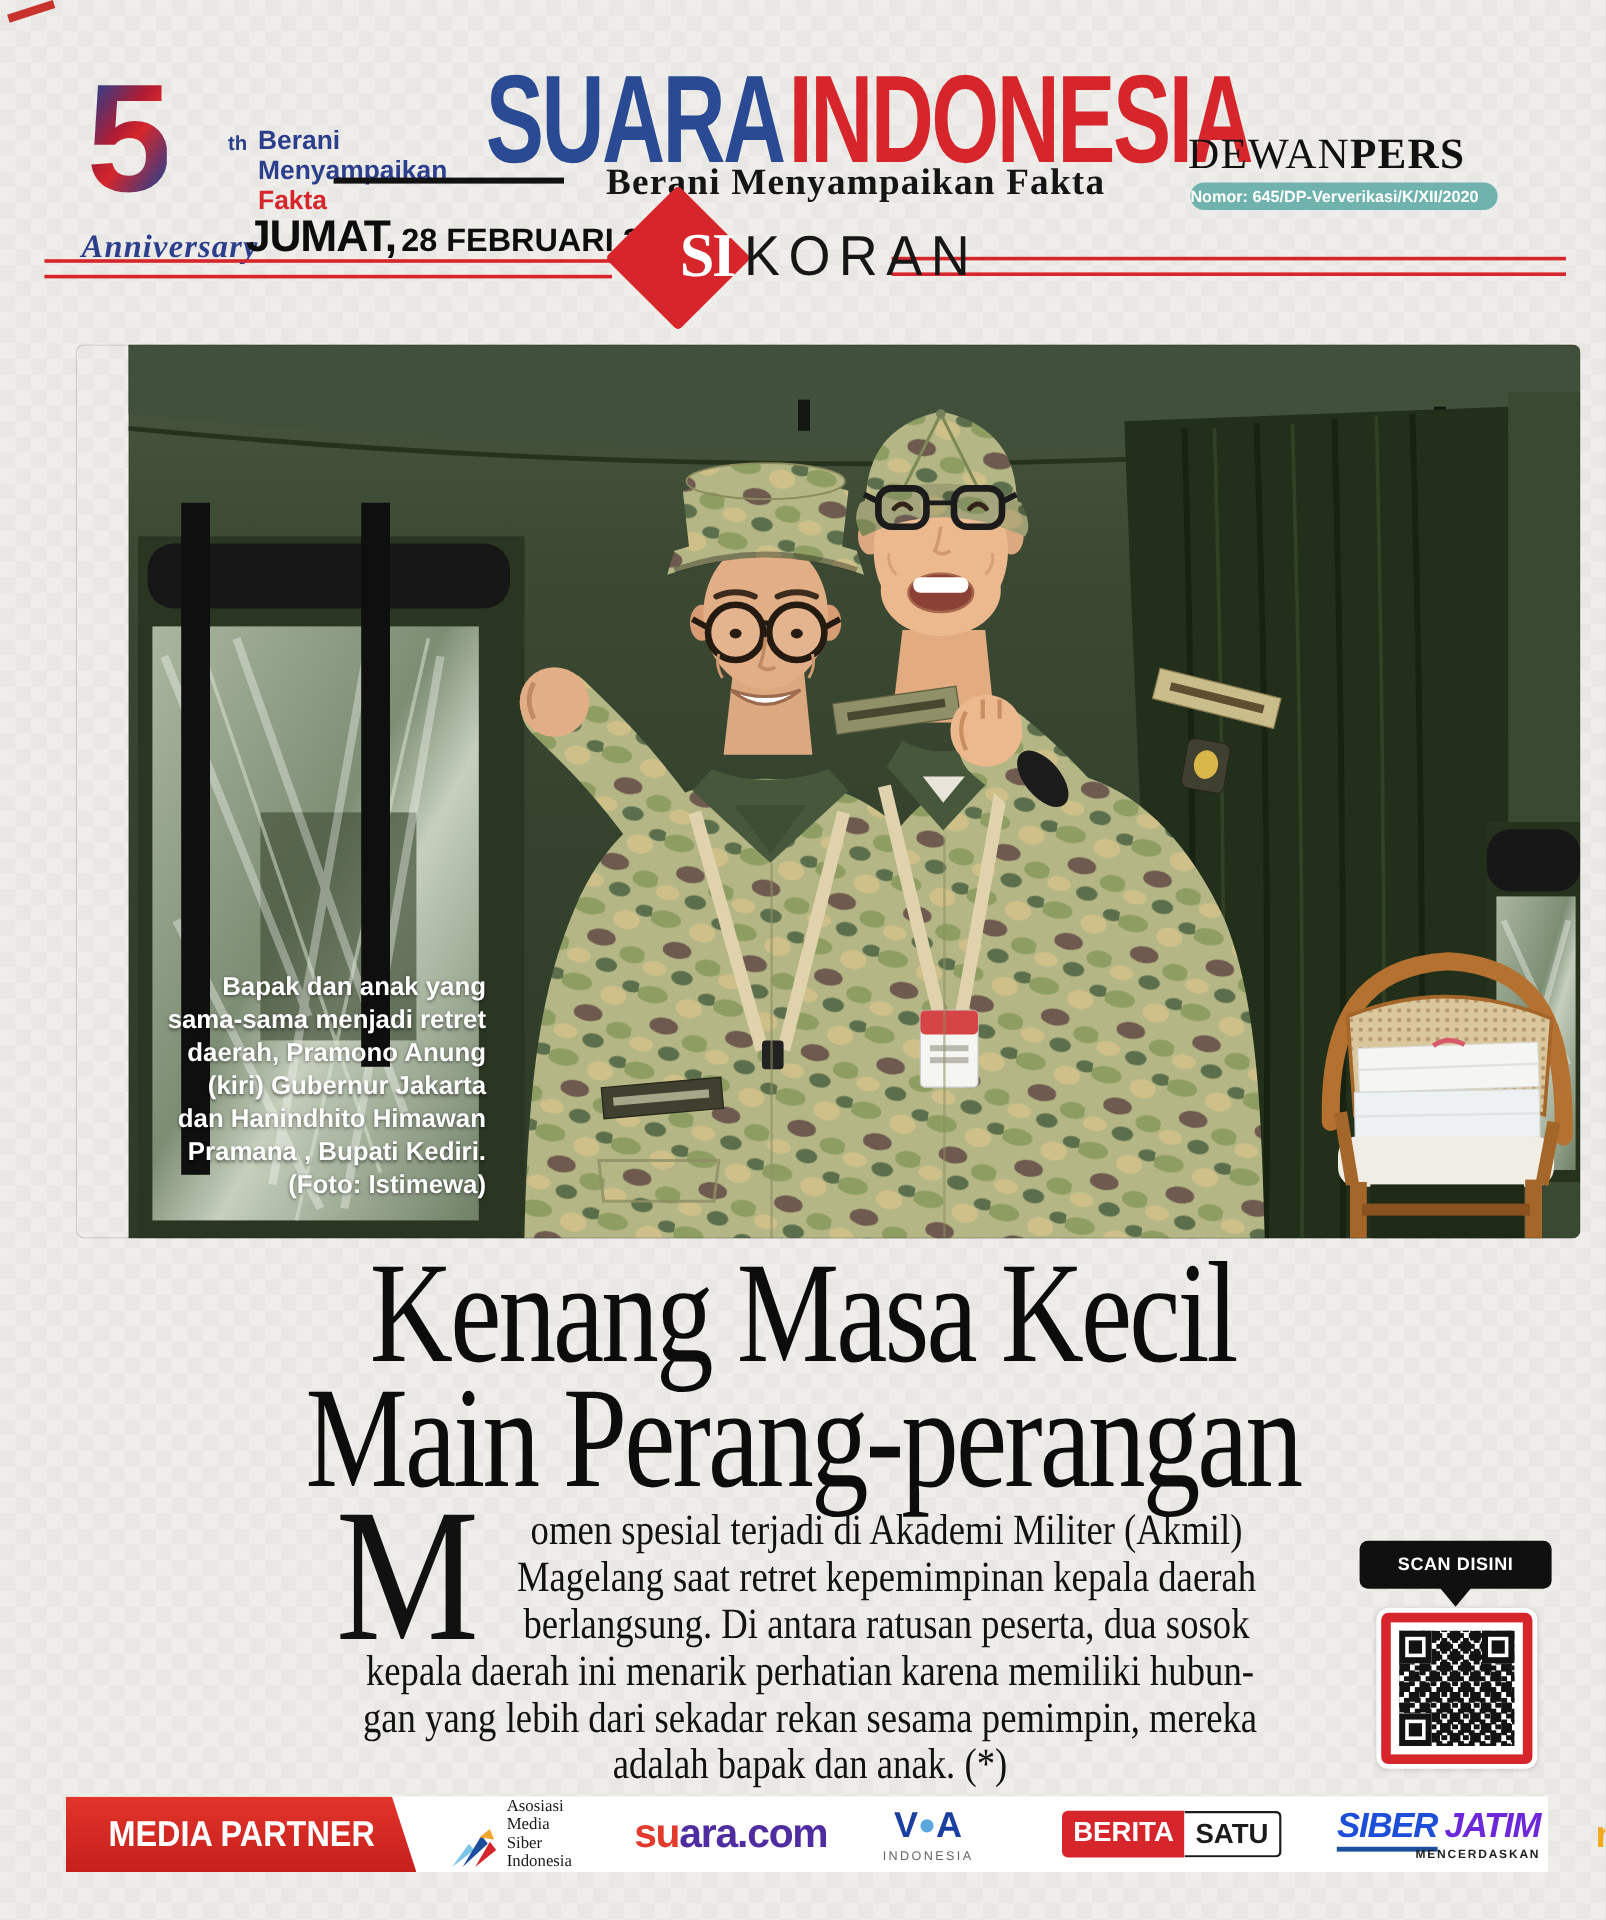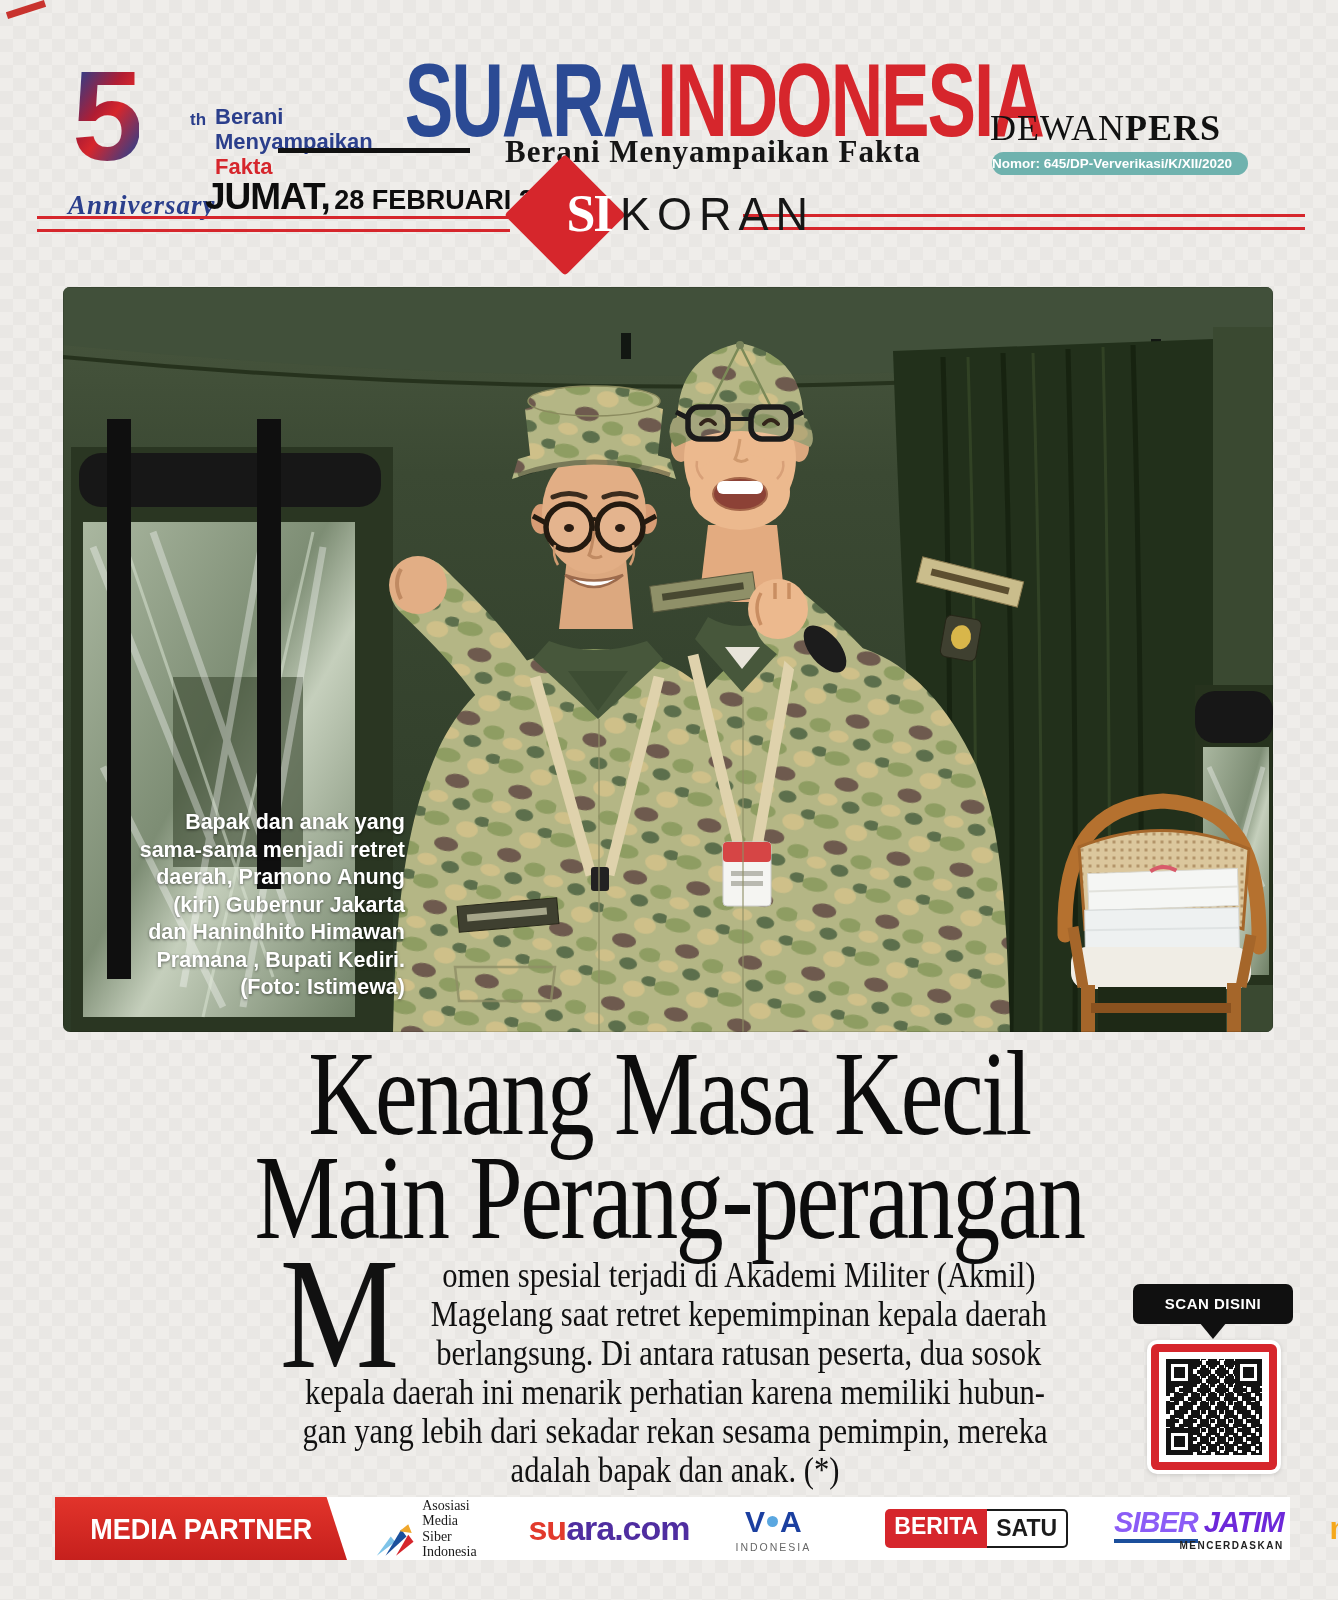--- a/index.html
+++ b/index.html
@@ -45,21 +45,21 @@
   .redline.left{left:37px;top:216px;width:473px;}
   .redline.right{left:743px;top:214px;width:562px;}
 
   .si-diamond{left:522px;top:172px;width:86px;height:86px;background:#d6262c;transform:rotate(45deg);border-radius:4px;}
   .si-text{left:546px;top:172px;width:86px;height:86px;text-align:center;
     font:700 52px/84px "Liberation Serif",serif;color:#fff;letter-spacing:-2px;}
   .koran{left:620px;top:190px;font:400 45px/1 "Liberation Sans",sans-serif;color:#161616;letter-spacing:7px;transform:scaleY(1.04);transform-origin:left top;}
 
   
   .photo{left:63px;top:287px;width:1210px;height:745px;border-radius:7px;overflow:hidden;
-    box-shadow:0 0 0 1px rgba(0,0,0,0.15) inset;}
+    box-shadow:0 0 0 1px rgba(0,0,0,0.15) inset;padding-left:44px;}
   .photo svg{display:block;}
   .caption{left:12px;top:522px;width:330px;text-align:right;color:#fff;
     font:700 21.5px/27.5px "Liberation Sans",sans-serif;text-shadow:0 1px 3px rgba(0,0,0,0.55);}
 
   
   .headline{left:0;top:1042px;width:1338px;text-align:center;color:#0c0c0c;}
   .headline .hl{display:block;white-space:nowrap;}
   .headline .hl .inner{display:inline-block;transform:scaleX(0.80);transform-origin:center top;
     font:400 120px/104px "Liberation Serif",serif;letter-spacing:-3px;}
 
@@ -99,21 +99,21 @@
   .voa{text-align:center;line-height:1;}
   .voa .row{display:flex;align-items:center;justify-content:center;gap:2px;}
   .voa .v,.voa .a{font:900 30px "Liberation Sans",sans-serif;color:#1b3fa0;}
   .voa .dot{width:11px;height:11px;border-radius:50%;background:#5aa7e0;display:inline-block;}
   .voa .sub{font:400 10.5px "Liberation Sans",sans-serif;color:#666;letter-spacing:2px;margin-top:2px;}
   .bsatu{display:flex;align-items:stretch;font:800 23px "Liberation Sans",sans-serif;white-space:nowrap;padding-left:28px;}
   .bsatu .b1{background:#d6262c;color:#fff;padding:4px 9px;border-radius:5px 0 0 5px;}
   .bsatu .b2{background:#fff;color:#1b1b1b;padding:4px 9px;border:2.5px solid #1b1b1b;border-left:none;border-radius:0 5px 5px 0;}
   .siber{position:relative;white-space:nowrap;text-align:right;}
   .siber .row{font:italic 900 29px "Liberation Sans",sans-serif;letter-spacing:-1px;}
-  .siber .s1{color:#8b5cf6;border-bottom:4px solid #1b4f9c;padding-bottom:1px;}
+  .siber .s1{color:#1d4ed8;border-bottom:4px solid #1b4f9c;padding-bottom:1px;}
   .siber .s2{color:#6d28d9;margin-left:6px;}
   .siber .sub{font:700 10px "Liberation Sans",sans-serif;color:#222;letter-spacing:1.5px;margin-top:1px;}
   .ngepop{display:flex;align-items:center;white-space:nowrap;font:900 31px "Liberation Sans",sans-serif;letter-spacing:-1px;}
   .ngepop .n1{color:#f5a81c;}
 </style>
 </head>
 <body>
 
 <div class="page">
 

